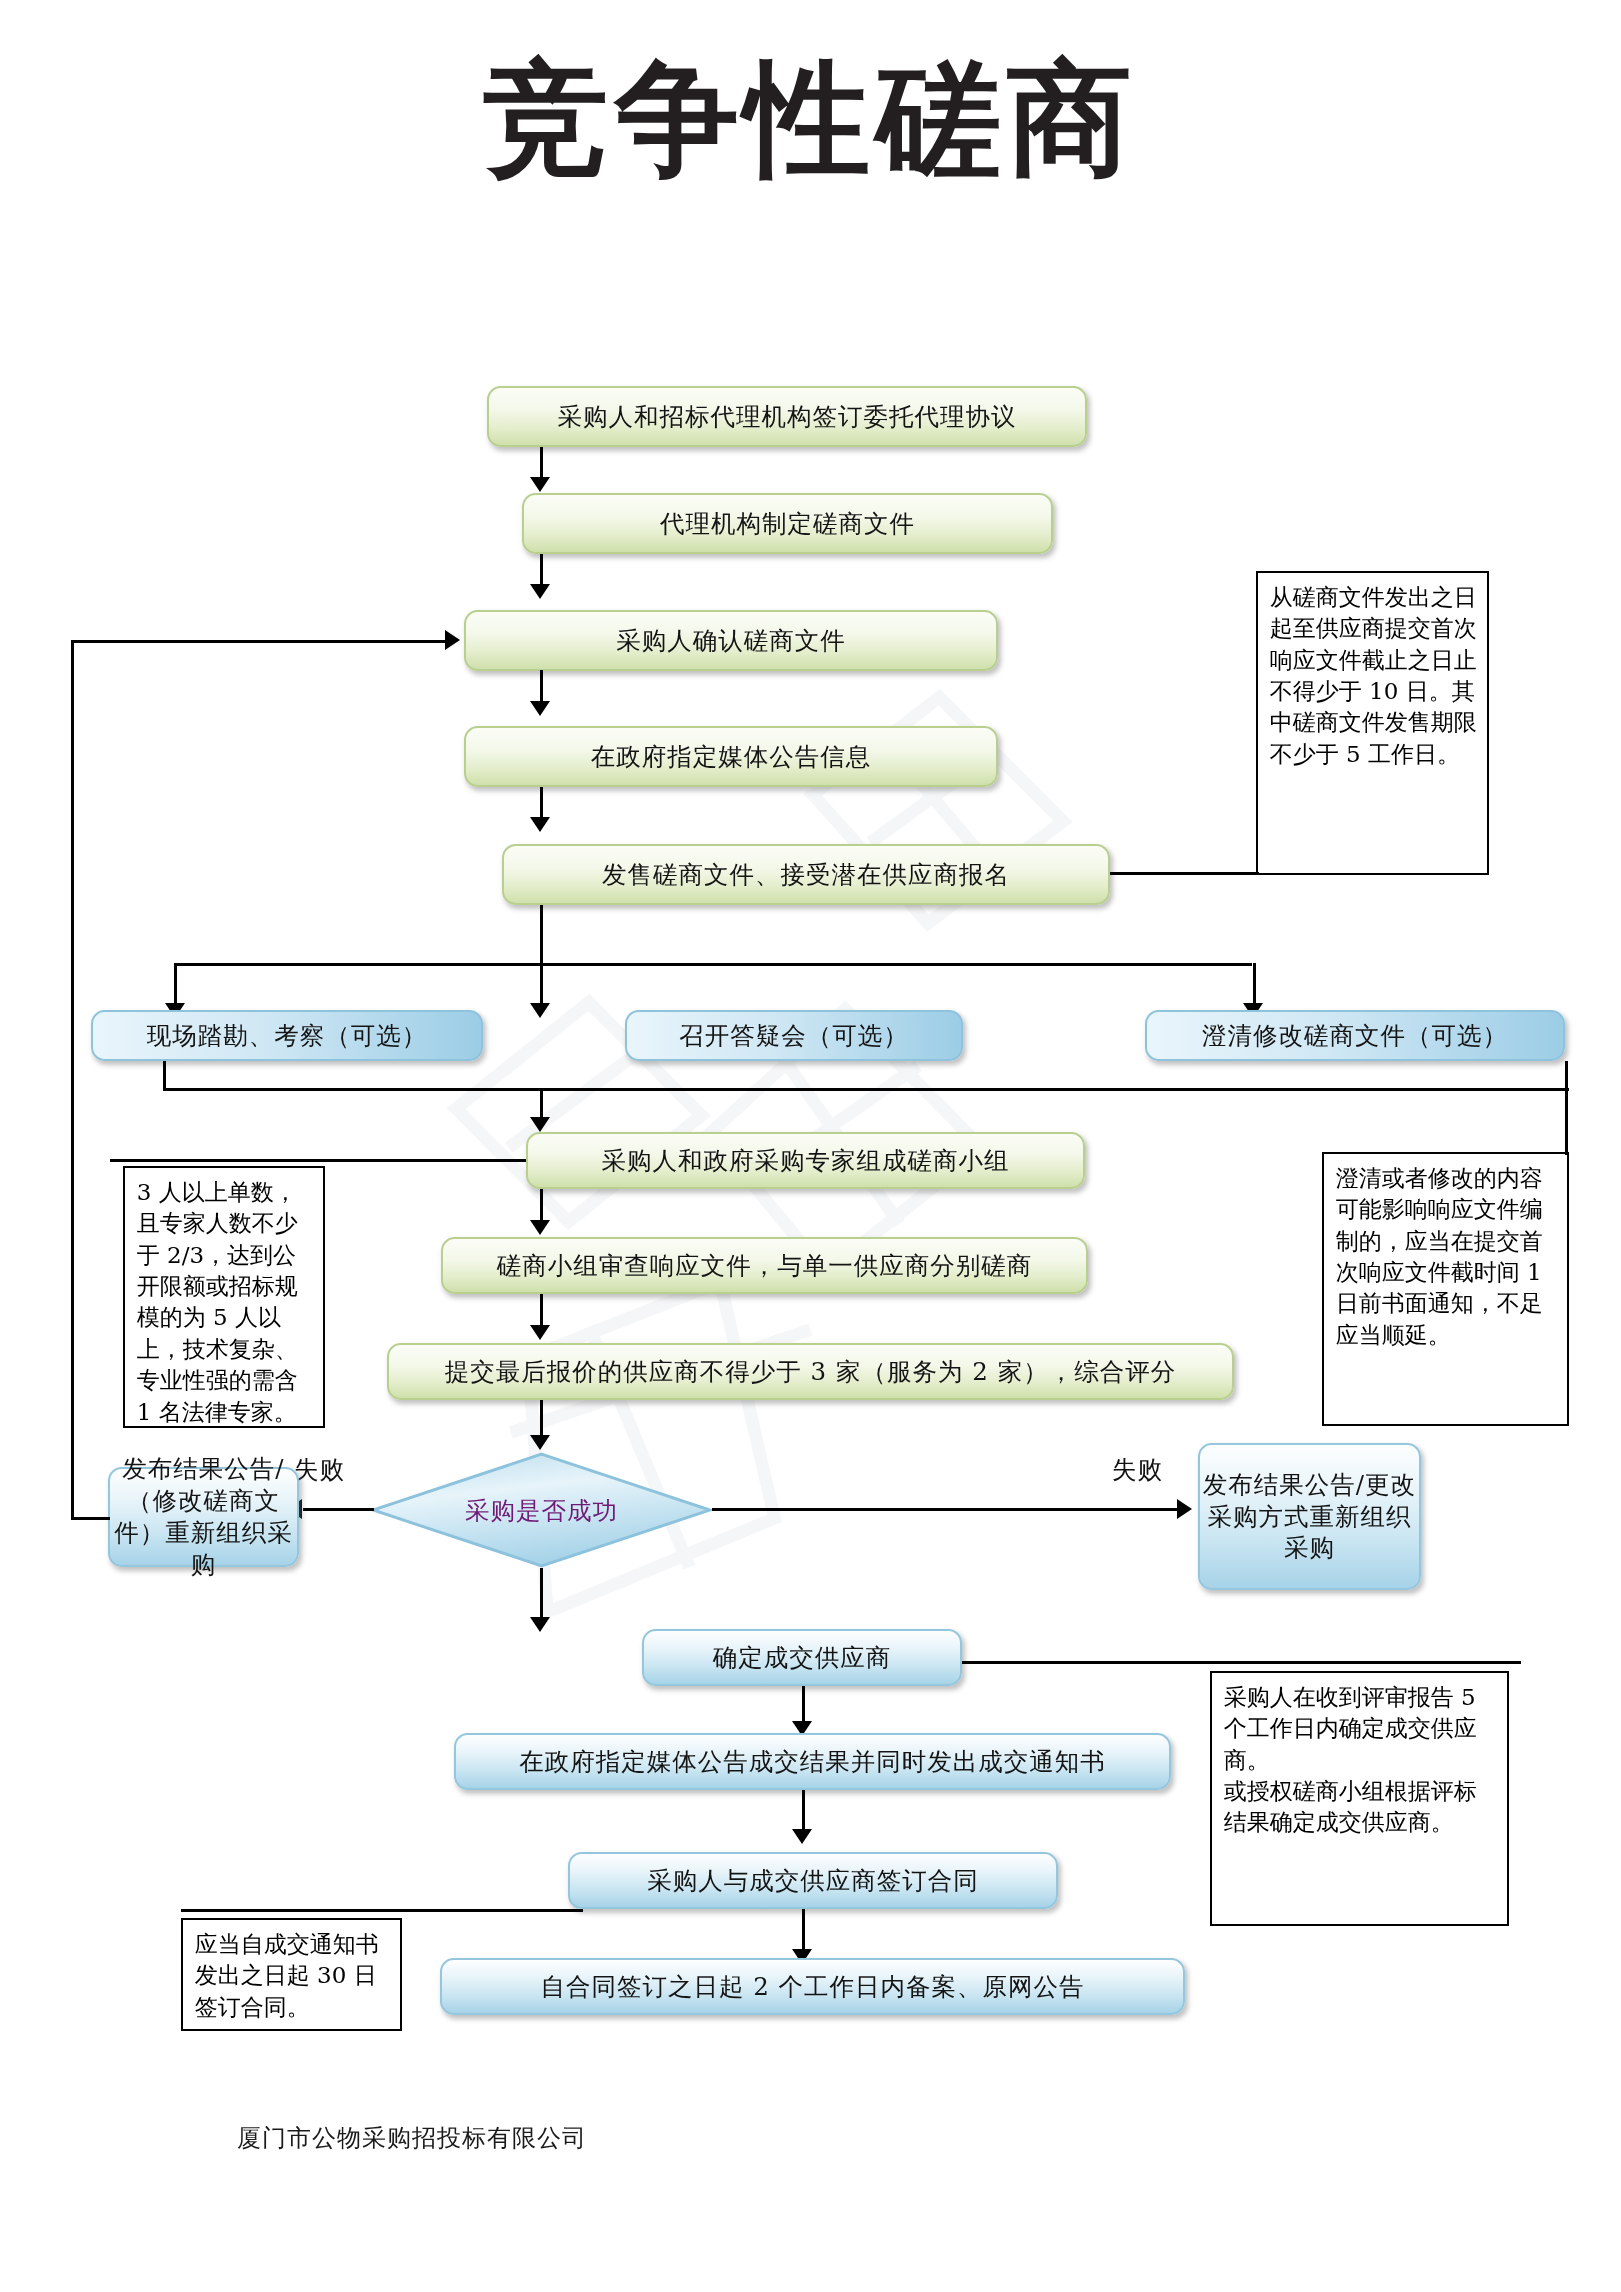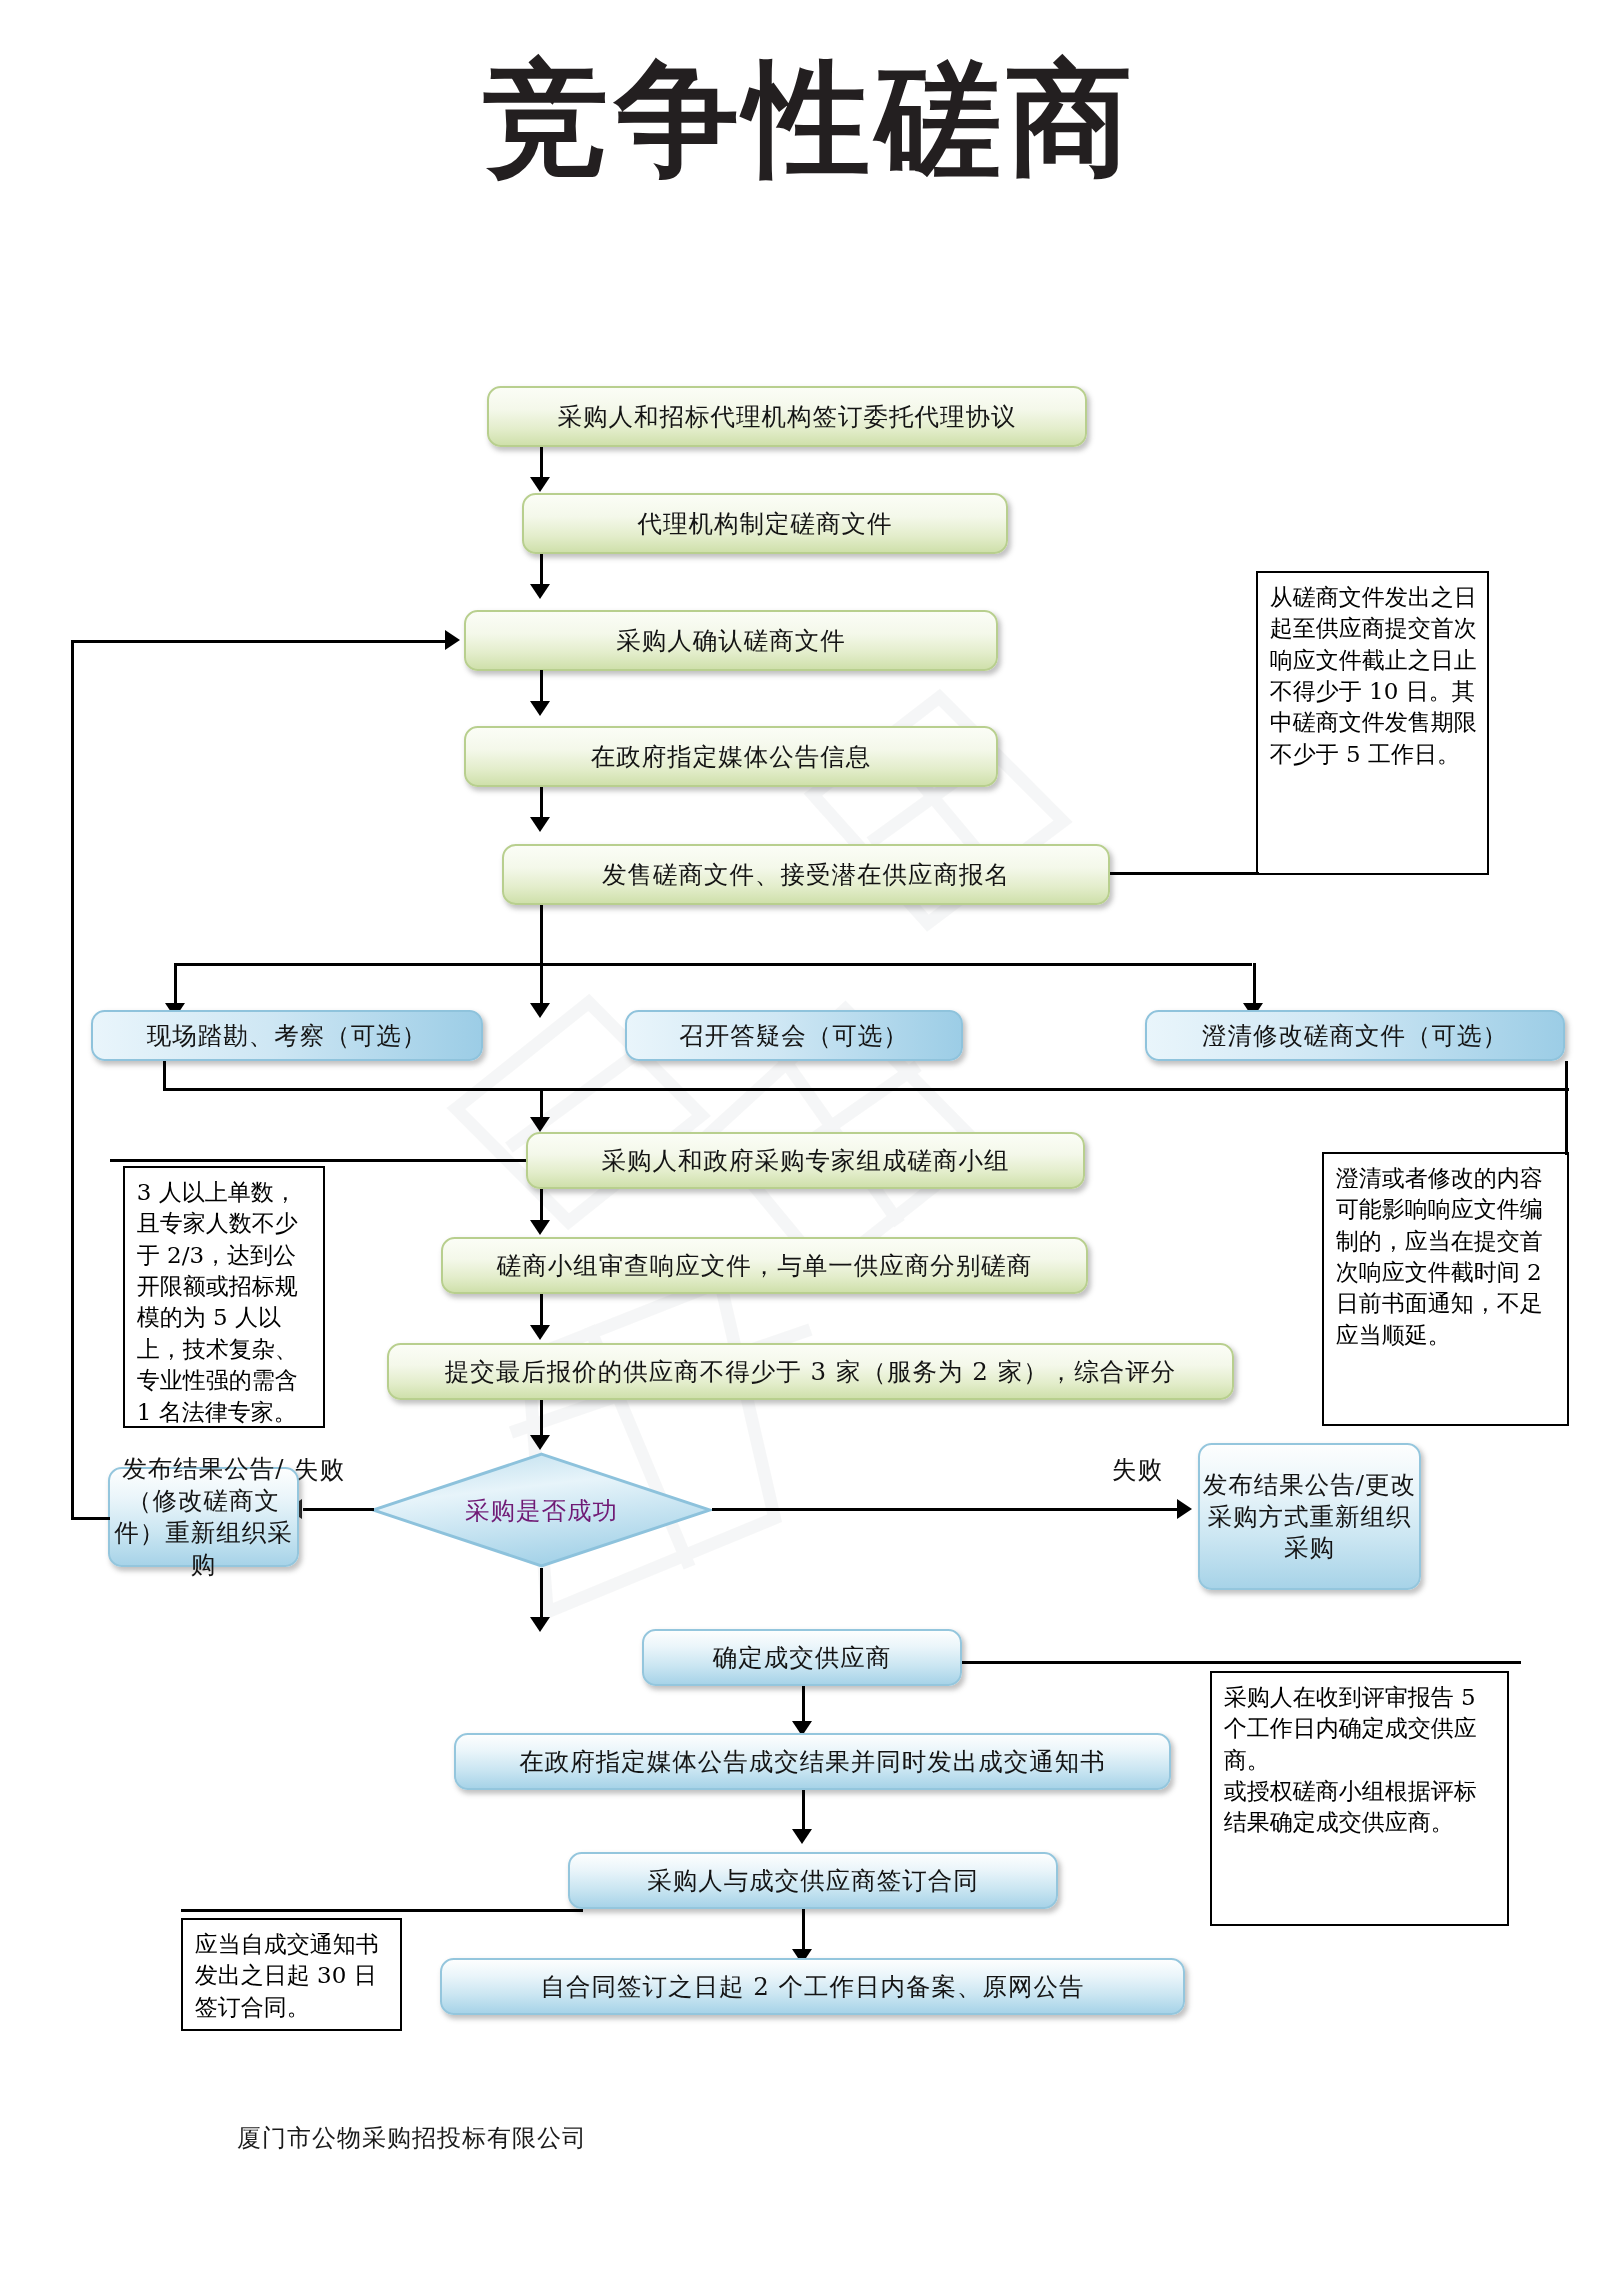--- a/index.html
+++ b/index.html
@@ -82,21 +82,21 @@
   </g>
 </svg>
 
 <div id="title">竞争性磋商</div>
 
 <div class="box green" style="left:487px;top:386px;width:600px;height:61px;">采购人和招标代理机构签订委托代理协议</div>
 
 <div class="vline" style="left:540px;top:447px;height:34px;"></div>
 <div class="arw-d" style="left:530px;top:477px;"></div>
 
-<div class="box green" style="left:522px;top:493px;width:486px;height:61px;">代理机构制定磋商文件</div>
+<div class="box green" style="left:522px;top:493px;width:531px;height:61px;">代理机构制定磋商文件</div>
 
 <div class="vline" style="left:540px;top:554px;height:34px;"></div>
 <div class="arw-d" style="left:530px;top:584px;"></div>
 
 <div class="box green" style="left:464px;top:610px;width:534px;height:61px;">采购人确认磋商文件</div>
 
 <div class="vline" style="left:540px;top:670px;height:34px;"></div>
 <div class="arw-d" style="left:530px;top:701px;"></div>
 
 <div class="box green" style="left:464px;top:726px;width:534px;height:61px;">在政府指定媒体公告信息</div>
@@ -129,21 +129,21 @@
 
 <div class="hline" style="left:163px;top:1088px;width:1406px;"></div>
 <div class="vline" style="left:163px;top:1061px;height:29px;"></div>
 <div class="vline" style="left:1565px;top:1061px;height:29px;"></div>
 <div class="vline" style="left:540px;top:1088px;height:33px;"></div>
 <div class="arw-d" style="left:530px;top:1117px;"></div>
 
 <div class="note" style="left:94px;top:1166px;width:202px;height:262px;margin-left:29px;">3 人以上单数，且专家人数不少于 2/3，达到公开限额或招标规模的为 5 人以上，技术复杂、专业性强的需含 1 名法律专家。</div>
 <div class="hline" style="left:110px;top:1159px;width:417px;"></div>
 
-<div class="note" style="left:1322px;top:1152px;width:247px;height:274px;">澄清或者修改的内容可能影响响应文件编制的，应当在提交首次响应文件截时间 2 日前书面通知，不足应当顺延。</div>
+<div class="note" style="left:1322px;top:1152px;width:247px;height:274px;">澄清或者修改的内容可能影响响应文件编制的，应当在提交首次响应文件截时间 1 日前书面通知，不足应当顺延。</div>
 <div class="vline" style="left:1565px;top:1061px;height:94px;"></div>
 
 <div class="box green" style="left:526px;top:1132px;width:559px;height:57px;">采购人和政府采购专家组成磋商小组</div>
 
 <div class="vline" style="left:540px;top:1189px;height:35px;"></div>
 <div class="arw-d" style="left:530px;top:1220px;"></div>
 
 <div class="box green" style="left:441px;top:1237px;width:647px;height:57px;">磋商小组审查响应文件，与单一供应商分别磋商</div>
 
 <div class="vline" style="left:540px;top:1294px;height:35px;"></div>

